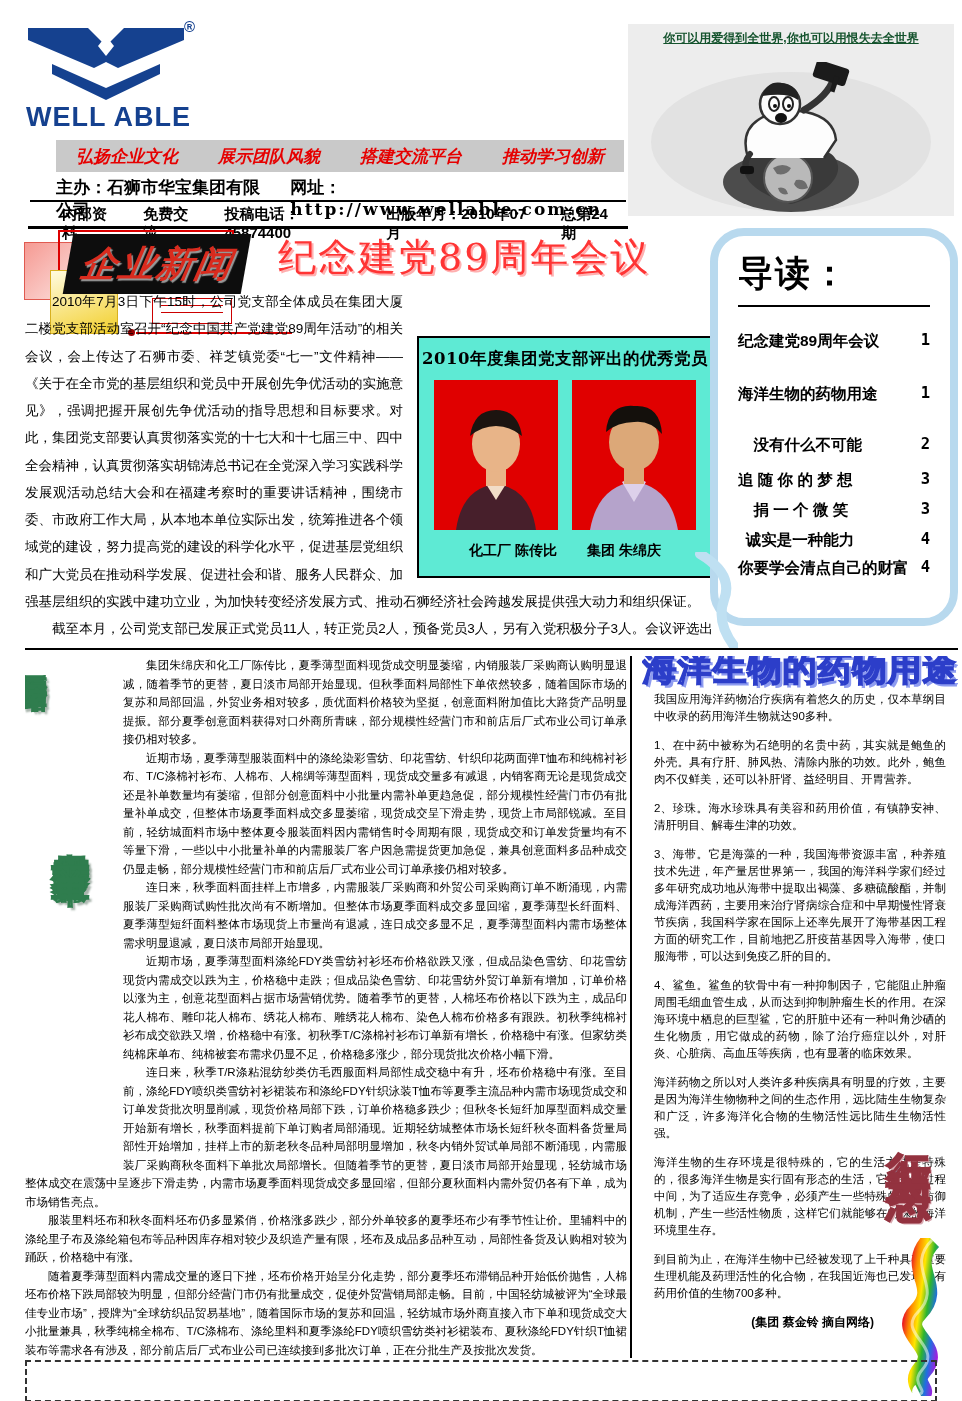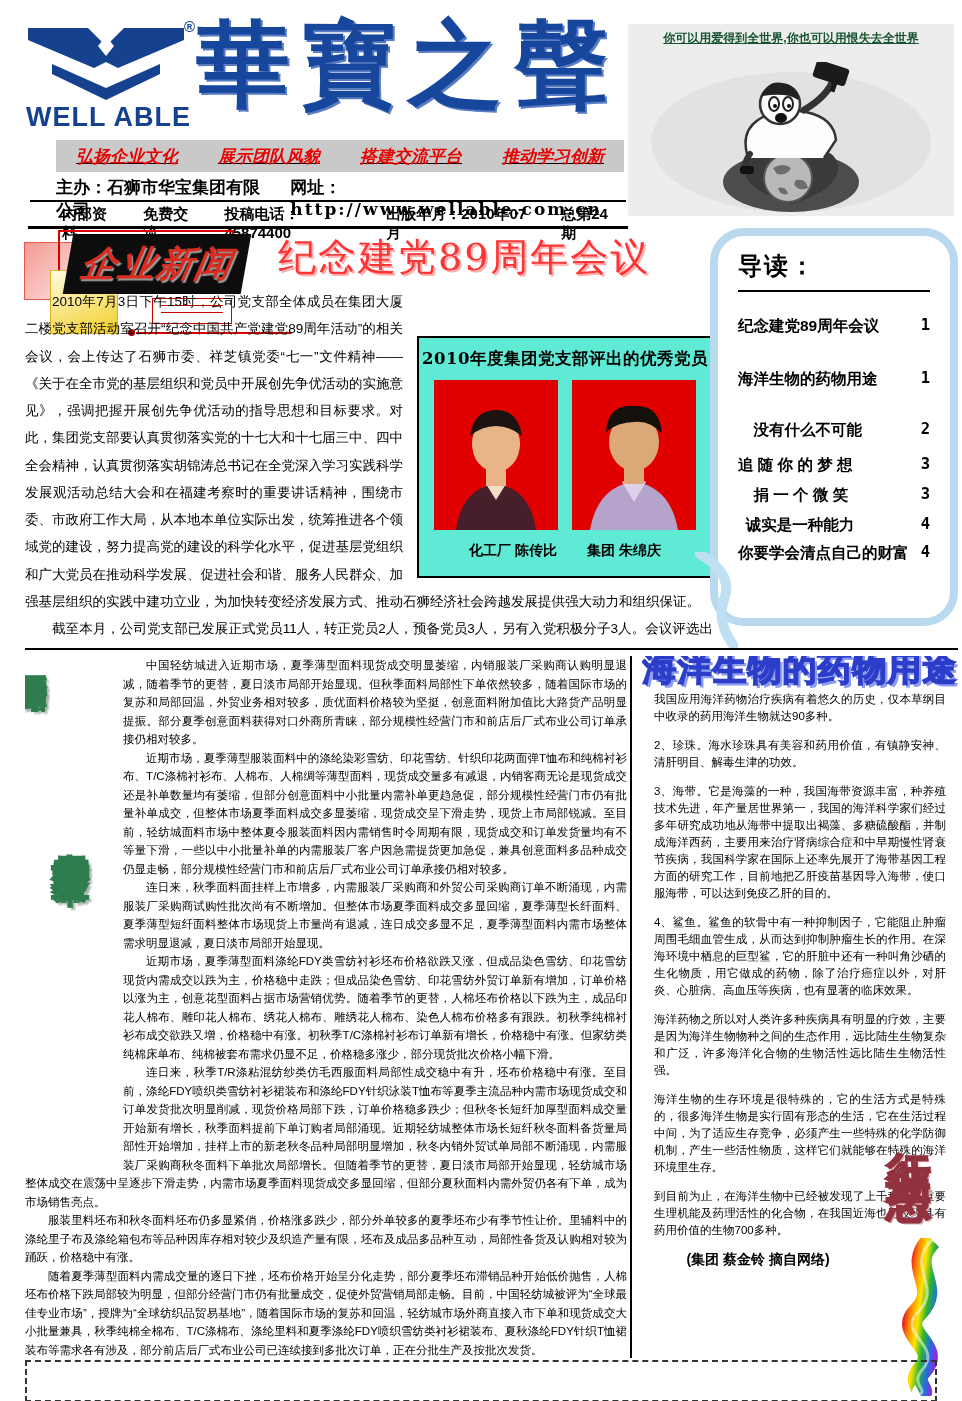--- a/index.html
+++ b/index.html
@@ -11,21 +11,21 @@
   .logo-reg{position:absolute;left:158px;top:-4px;font-size:15px;color:#15418f;font-weight:bold;}
   .logo-text{font-size:27px;font-weight:bold;color:#15418f;letter-spacing:1px;margin-top:2px;}
   .masthead-title{position:absolute;left:196px;top:8px;width:436px;font-family:"DejaVu Serif",serif;
         font-weight:bold;font-size:94px;color:#16479d;letter-spacing:12px;line-height:1.2;
         text-shadow:2px 2px 0 #5a7cc2;}
   .cartoon-box{position:absolute;left:628px;top:24px;width:326px;height:192px;background:#ededed;}
   .cartoon-caption{position:absolute;left:10px;top:6px;width:306px;font-size:12px;font-weight:bold;
         color:#14532d;line-height:1.35;text-align:center;text-decoration:underline;}
   .cartoon-svg{position:absolute;left:0;top:38px;}
   .slogan-bar{position:absolute;left:56px;top:140px;width:568px;height:32px;background:#c9c9c9;
-        display:flex;align-items:center;justify-content:space-around;text-decoration:underline;}
+        display:flex;align-items:center;justify-content:space-around;}
   .slogan{color:#e60000;font-weight:bold;font-style:italic;font-size:17px;
         font-family:"DejaVu Serif",serif;}
   .pub-line{position:absolute;left:56px;top:176px;width:570px;font-size:17px;font-weight:bold;
         display:flex;gap:14px;}
   .pub-url{letter-spacing:2px;font-family:"DejaVu Serif",serif;}
   .rule-thin{position:absolute;left:30px;top:200px;width:596px;height:2px;background:#000;}
   .info-line{position:absolute;left:62px;top:205px;width:560px;font-size:15px;font-weight:bold;
         display:flex;gap:22px;}
   .rule-thick{position:absolute;left:28px;top:226px;width:600px;height:3px;background:#000;}
   
@@ -56,21 +56,21 @@
         background:#5eead4;}
   .photo-box-title{text-align:center;font-weight:bold;font-size:16.5px;margin-top:4px;
         font-family:"DejaVu Serif",serif;letter-spacing:.5px;}
   .photo-row{display:flex;justify-content:center;gap:14px;margin-top:5px;}
   .photo{width:124px;height:150px;background:#e00000;}
   .photo-captions{display:flex;justify-content:center;gap:30px;margin-top:6px;font-weight:bold;
         font-size:14px;}
   
   .guide{position:absolute;left:710px;top:228px;width:248px;height:398px;border:8px solid #b8d9ee;
         border-radius:34px;background:#fff;box-sizing:border-box;padding:14px 20px 0 20px;}
-  .guide-title{font-size:24px;font-weight:bold;letter-spacing:2px;}
+  .guide-title{font-size:35px;font-weight:bold;letter-spacing:2px;}
   .guide-rule{height:2px;background:#000;margin:8px 0 24px 0;}
   .guide-item{display:flex;justify-content:space-between;font-weight:bold;font-size:15.5px;}
   .gi-0{margin-bottom:32px;} .gi-1{margin-bottom:30px;} .gi-2{margin-bottom:14px;text-indent:1em;}
   .gi-3{margin-bottom:9px;} .gi-4{margin-bottom:9px;text-indent:1em;} .gi-5{margin-bottom:7px;text-indent:.5em;}
   .guide-page{font-family:"DejaVu Sans Mono",monospace;}
   .swoosh{position:absolute;left:694px;top:552px;}
   
   .mid-rule{position:absolute;left:25px;top:648px;width:933px;height:2px;background:#000;}
   .vert-rule{position:absolute;left:630px;top:656px;width:2px;height:702px;background:#000;}
   
@@ -84,21 +84,21 @@
   .green-vert-1{position:absolute;left:0;top:0;font-size:24px;letter-spacing:1px;height:320px;}
   .green-vert-2{position:absolute;left:36px;top:168px;font-size:38px;letter-spacing:2px;height:330px;}
   
   .marine{position:absolute;left:642px;top:656px;width:316px;height:702px;font-size:11.5px;
         line-height:17px;text-align:justify;overflow:hidden;}
   .marine-title{text-align:center;font-size:34px;font-weight:bold;margin:4px 0 14px 0;
         font-family:"DejaVu Serif",serif;color:#c3cdf6;-webkit-text-stroke:1.5px #2c3ec9;
         text-shadow:3px 3px 0 #8e9cf0;letter-spacing:1px;white-space:nowrap;}
   .marine p{margin:12px;}
   .m-narrow{margin-right:84px;}
-  .marine-credit{font-weight:bold;font-size:14px;text-align:center;margin-right:84px;margin-top:4px;}
+  .marine-credit{font-weight:bold;font-size:12px;text-align:right;margin-right:84px;margin-top:4px;}
   .industry-art{position:absolute;left:880px;top:1118px;writing-mode:vertical-rl;
         text-orientation:upright;font-size:44px;font-weight:bold;color:#8ed7f2;
         -webkit-text-stroke:2px #93323f;letter-spacing:8px;font-family:"DejaVu Serif",serif;
         text-shadow:2px 2px 0 #d8a9b0;}
   .ribbon{position:absolute;left:888px;top:1238px;}
   
   .dash-box{position:absolute;left:25px;top:1360px;width:908px;height:38px;border:2px dashed #333;}
 </style>
 </head>
 <body>
@@ -108,21 +108,20 @@
   <div class="logo-block">
     <svg class="logo-eagle" width="160" height="78" viewBox="0 0 160 78">
       <polygon points="2,6 62,6 80,24 98,6 158,6 158,18 92,46 80,40 68,46 2,18" fill="#15418f"></polygon>
       <polygon points="26,42 80,66 134,42 134,52 80,78 26,52" fill="#15418f"></polygon>
       <polygon points="72,24 80,34 88,24 80,14" fill="#fff"></polygon>
     </svg>
     <span class="logo-reg">®</span>
     <div class="logo-text">WELL ABLE</div>
   </div>
 
-  <div class="masthead-title">華寶之聲</div>
 
   <div class="cartoon-box">
     <div class="cartoon-caption">你可以用爱得到全世界,你也可以用恨失去全世界</div>
     <svg class="cartoon-svg" width="326" height="154" viewBox="0 0 326 154">
       <ellipse cx="163" cy="80" rx="140" ry="70" fill="#e2e2e2"></ellipse>
       <ellipse cx="163" cy="120" rx="68" ry="30" fill="#4c4c4c"></ellipse>
       <path d="M163 96 C150 82 118 84 116 104 C114 122 140 136 163 142 C186 136 212 122 210 104 C208 84 176 82 163 96 Z" fill="#3a3a3a"></path>
       <circle cx="160" cy="116" r="24" fill="#b9b9b9" stroke="#555" stroke-width="2"></circle>
       <path d="M145 106 q10 -6 18 0 q-4 8 -14 6 Z M168 118 q10 -2 12 8 q-10 4 -14 -4 Z M150 126 q8 -2 10 6 q-8 2 -10 -6 Z" fill="#6d6d6d"></path>
       <path d="M120 96 Q112 70 130 58 Q150 44 178 50 Q206 56 208 78 L196 96" fill="#fdfdfd" stroke="#333" stroke-width="2.5"></path>
@@ -258,33 +257,34 @@
   </svg>
 
   <div class="mid-rule"></div>
   <div class="vert-rule"></div>
 
   <div class="textile">
     <div class="wordart-float">
       <div class="green-vert green-vert-1">夏季面料内需市场多显回缩</div>
       <div class="green-vert green-vert-2">内需外贸各有下单</div>
     </div>
-    <p>中国轻纺城进入近期市场，夏季薄型面料现货成交明显萎缩，内销服装厂采购商认购明显退减，随着季节的更替，夏日淡市局部开始显现。但秋季面料局部性下单依然较多，随着国际市场的复苏和局部回温，外贸业务相对较多，质优面料价格较为坚挺，创意面料附加值比大路货产品明显提振。部分夏季创意面料获得对口外商所青睐，部分规模性经营门市和前店后厂式布业公司订单承接仍相对较多。</p>
+    <p>集团朱绵庆和化工厂陈传比，夏季薄型面料现货成交明显萎缩，内销服装厂采购商认购明显退减，随着季节的更替，夏日淡市局部开始显现。但秋季面料局部性下单依然较多，随着国际市场的复苏和局部回温，外贸业务相对较多，质优面料价格较为坚挺，创意面料附加值比大路货产品明显提振。部分夏季创意面料获得对口外商所青睐，部分规模性经营门市和前店后厂式布业公司订单承接仍相对较多。</p>
     <p>近期市场，夏季薄型服装面料中的涤纶染彩雪纺、印花雪纺、针织印花两面弹T恤布和纯棉衬衫布、T/C涤棉衬衫布、人棉布、人棉绸等薄型面料，现货成交量多有减退，内销客商无论是现货成交还是补单数量均有萎缩，但部分创意面料中小批量内需补单更趋急促，部分规模性经营门市仍有批量补单成交，但整体市场夏季面料成交多显萎缩，现货成交呈下滑走势，现货上市局部锐减。至目前，轻纺城面料市场中整体夏令服装面料因内需销售时令周期有限，现货成交和订单发货量均有不等量下滑，一些以中小批量补单的内需服装厂客户因急需提货更加急促，兼具创意面料多品种成交仍显走畅，部分规模性经营门市和前店后厂式布业公司订单承接仍相对较多。</p>
     <p>连日来，秋季面料面挂样上市增多，内需服装厂采购商和外贸公司采购商订单不断涌现，内需服装厂采购商试购性批次尚有不断增加。但整体市场夏季面料成交多显回缩，夏季薄型长纤面料、夏季薄型短纤面料整体市场现货上市量尚有退减，连日成交多显不足，夏季薄型面料内需市场整体需求明显退减，夏日淡市局部开始显现。</p>
     <p>近期市场，夏季薄型面料涤纶FDY类雪纺衬衫坯布价格欲跌又涨，但成品染色雪纺、印花雪纺现货内需成交以跌为主，价格稳中走跌；但成品染色雪纺、印花雪纺外贸订单新有增加，订单价格以涨为主，创意花型面料占据市场营销优势。随着季节的更替，人棉坯布价格以下跌为主，成品印花人棉布、雕印花人棉布、绣花人棉布、雕绣花人棉布、染色人棉布价格多有跟跌。初秋季纯棉衬衫布成交欲跌又增，价格稳中有涨。初秋季T/C涤棉衬衫布订单新有增长，价格稳中有涨。但家纺类纯棉床单布、纯棉被套布需求仍显不足，价格稳多涨少，部分现货批次价格小幅下滑。</p>
     <p>连日来，秋季T/R涤粘混纺纱类仿毛西服面料局部性成交稳中有升，坯布价格稳中有涨。至目前，涤纶FDY喷织类雪纺衬衫裙装布和涤纶FDY针织泳装T恤布等夏季主流品种内需市场现货成交和订单发货批次明显削减，现货价格局部下跌，订单价格稳多跌少；但秋冬长短纤加厚型面料成交量开始新有增长，秋季面料提前下单订购者局部涌现。近期轻纺城整体市场长短纤秋冬面料备货量局部性开始增加，挂样上市的新老秋冬品种局部明显增加，秋冬内销外贸试单局部不断涌现，内需服装厂采购商秋冬面料下单批次局部增长。但随着季节的更替，夏日淡市局部开始显现，轻纺城市场整体成交在震荡中呈逐步下滑走势，内需市场夏季面料现货成交多显回缩，但部分夏秋面料内需外贸仍各有下单，成为市场销售亮点。</p>
     <p>服装里料坯布和秋冬面料坯布仍多显紧俏，价格涨多跌少，部分外单较多的夏季坯布少有季节性让价。里辅料中的涤纶里子布及涤纶箱包布等品种因库存相对较少及织造产量有限，坯布及成品多品种互动，局部性备货及认购相对较为踊跃，价格稳中有涨。</p>
     <p>随着夏季薄型面料内需成交量的逐日下挫，坯布价格开始呈分化走势，部分夏季坯布滞销品种开始低价抛售，人棉坯布价格下跌局部较为明显，但部分经营门市仍有批量成交，促使外贸营销局部走畅。目前，中国轻纺城被评为“全球最佳专业市场”，授牌为“全球纺织品贸易基地”，随着国际市场的复苏和回温，轻纺城市场外商直接入市下单和现货成交大小批量兼具，秋季纯棉全棉布、T/C涤棉布、涤纶里料和夏季涤纶FDY喷织雪纺类衬衫裙装布、夏秋涤纶FDY针织T恤裙装布等需求各有涉及，部分前店后厂式布业公司已连续接到多批次订单，正在分批生产及按批次发货。</p>
 
   </div>
 
   <div class="marine">
     <div class="marine-title">海洋生物的药物用途</div>
     <p>我国应用海洋药物治疗疾病有着悠久的历史，仅本草纲目中收录的药用海洋生物就达90多种。</p>
+    <p>1、在中药中被称为石绝明的名贵中药，其实就是鲍鱼的外壳。具有疗肝、肺风热、清除内胀的功效。此外，鲍鱼肉不仅鲜美，还可以补肝肾、益经明目、开胃营养。</p>
     <p>2、珍珠。海水珍珠具有美容和药用价值，有镇静安神、清肝明目、解毒生津的功效。</p>
     <p>3、海带。它是海藻的一种，我国海带资源丰富，种养殖技术先进，年产量居世界第一，我国的海洋科学家们经过多年研究成功地从海带中提取出褐藻、多糖硫酸酯，并制成海洋西药，主要用来治疗肾病综合症和中早期慢性肾衰节疾病，我国科学家在国际上还率先展开了海带基因工程方面的研究工作，目前地把乙肝疫苗基因导入海带，使口服海带，可以达到免疫乙肝的目的。</p>
     <p>4、鲨鱼。鲨鱼的软骨中有一种抑制因子，它能阻止肿瘤周围毛细血管生成，从而达到抑制肿瘤生长的作用。在深海环境中栖息的巨型鲨，它的肝脏中还有一种叫角沙硒的生化物质，用它做成的药物，除了治疗癌症以外，对肝炎、心脏病、高血压等疾病，也有显著的临床效果。</p>
     <p class="m-narrow">海洋药物之所以对人类许多种疾病具有明显的疗效，主要是因为海洋生物物种之间的生态作用，远比陆生生物复杂和广泛，许多海洋化合物的生物活性远比陆生生物活性强。</p>
     <p class="m-narrow">海洋生物的生存环境是很特殊的，它的生活方式是特殊的，很多海洋生物是实行固有形态的生活，它在生活过程中间，为了适应生存竞争，必须产生一些特殊的化学防御机制，产生一些活性物质，这样它们就能够在特殊的海洋环境里生存。</p>
     <p class="m-narrow">到目前为止，在海洋生物中已经被发现了上千种具有重要生理机能及药理活性的化合物，在我国近海也已发现具有药用价值的生物700多种。</p>
     <div class="marine-credit">(集团 蔡金铃 摘自网络)</div>
   </div>
 
   <div class="industry-art">行业动态</div>

